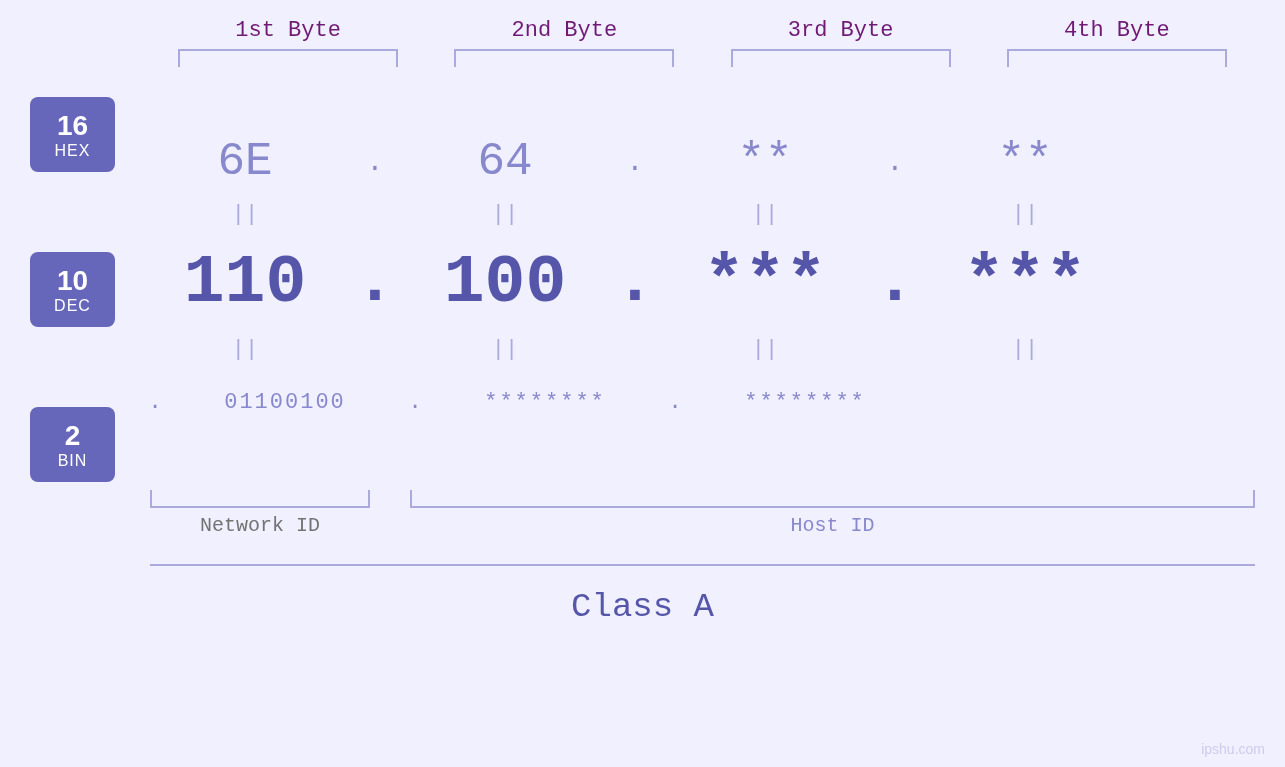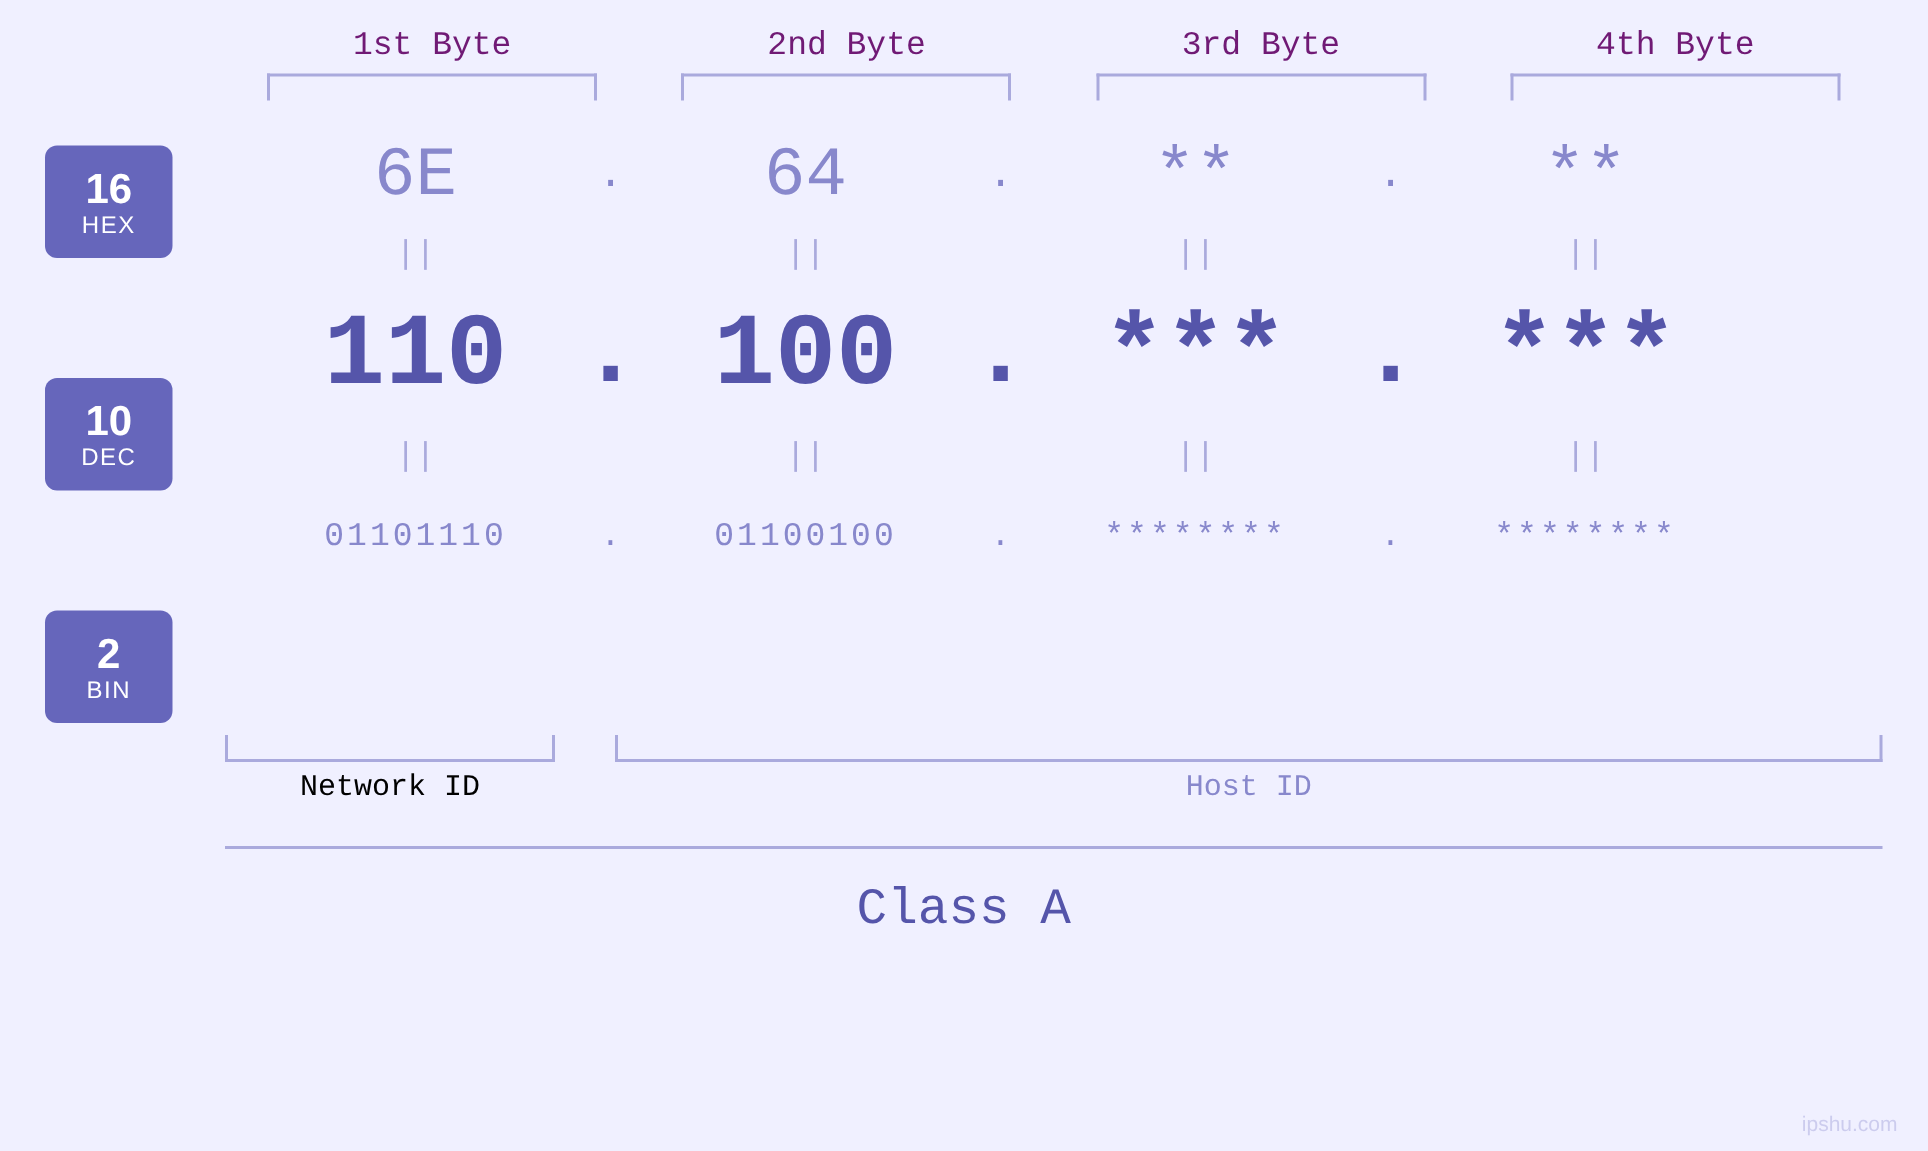--- a/index.html
+++ b/index.html
@@ -59,22 +59,21 @@
       position: relative;
     }
 
     
     .content-area {
       display: flex;
       width: 100%;
       padding-left: 30px;
       padding-right: 30px;
       margin-top: 10px;
-      align-items: flex-start;
-      gap: 32px;
+      align-items: center;
     }
 
     
     .left-labels {
       display: flex;
       flex-direction: column;
       gap: 80px;
       margin-top: 20px;
       margin-right: 20px;
     }
@@ -298,23 +297,20 @@
         <div class="equals-cell">||</div>
         <div class="sep-spacer"></div>
         <div class="equals-cell">||</div>
         <div class="sep-spacer"></div>
         <div class="equals-cell">||</div>
         <div class="sep-spacer"></div>
         <div class="equals-cell">||</div>
       </div>
 
       <div class="row-bin">
-        <div class="cell">
-          <span class="bin-value">01101110</span>
-        </div>
         <div class="separator bin-dot">.</div>
         <div class="cell">
           <span class="bin-value">01100100</span>
         </div>
         <div class="separator bin-dot">.</div>
         <div class="cell">
           <span class="bin-value">********</span>
         </div>
         <div class="separator bin-dot">.</div>
         <div class="cell">
@@ -328,21 +324,21 @@
   <div style="width:100%; position:relative; margin-top: 8px;">
 
     <div style="position:absolute; left:150px; width:220px; height:18px; border:2px solid #aaaadd; border-top:none;"></div>
 
     <div style="position:absolute; left:calc(150px + 220px + 40px); right:30px; height:18px; border:2px solid #aaaadd; border-top:none;"></div>
 
     <div style="height:20px;"></div>
   </div>
 
   <div style="width:100%; position:relative; margin-top:4px;">
-    <div style="position:absolute; left:150px; width:220px; text-align:center; color:#000000; font-size:20px; font-family:'Courier New',Courier,monospace;">Network ID</div>
+    <div style="position:absolute; left:150px; width:220px; text-align:center; color:#737373; font-size:20px; font-family:'Courier New',Courier,monospace;">Network ID</div>
     <div style="position:absolute; left:calc(150px + 220px + 40px); right:30px; text-align:center; color:#8888cc; font-size:20px; font-family:'Courier New',Courier,monospace;">Host ID</div>
     <div style="height:30px;"></div>
   </div>
 
   <div style="width:100%; position:relative; margin-top:20px;">
 
     <div style="position:absolute; left:150px; right:30px; top:0; height:2px; background:#aaaadd;"></div>
     <div style="display:flex; justify-content:center; margin-top:12px;">
       <span class="class-label">Class A</span>
     </div>

